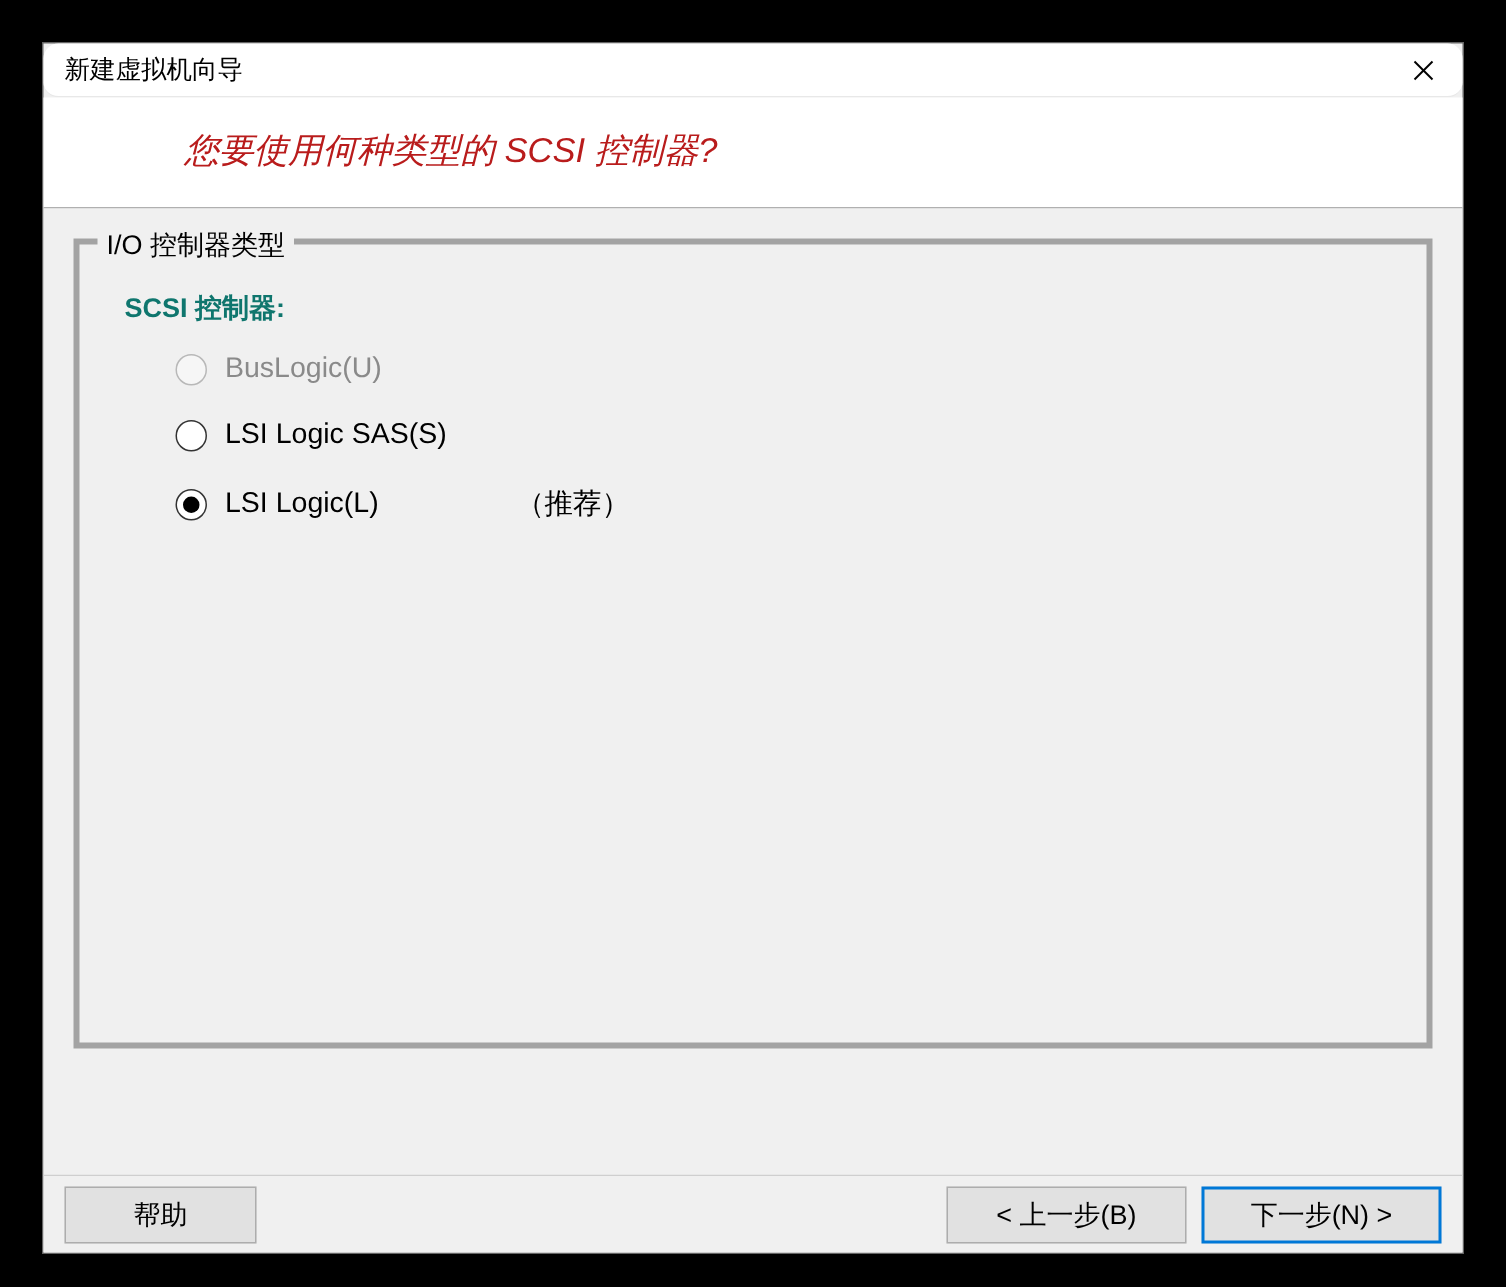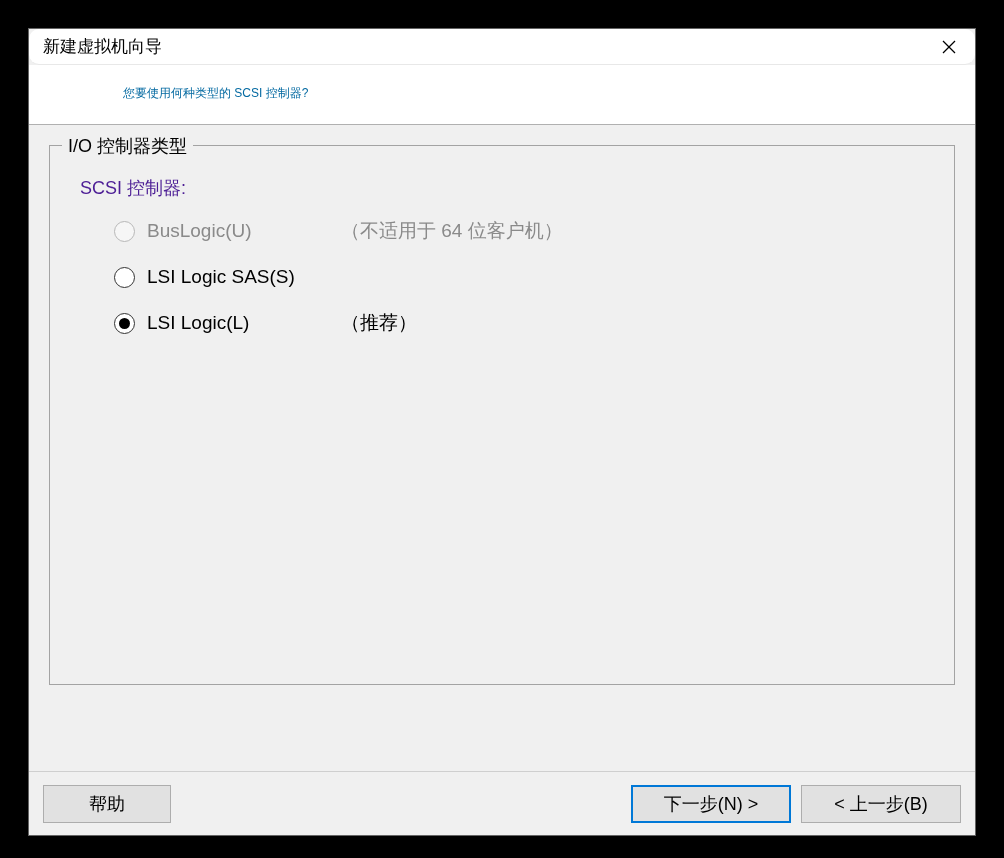--- a/index.html
+++ b/index.html
@@ -52,50 +52,52 @@
       padding: 20px 30px 22px 54px;
       border-bottom: 1px solid #b0b0b0;
     }
     .header-title {
       font-size: 20px;
       font-weight: bold;
       color: #000;
       margin-bottom: 8px;
     }
     .header-subtitle {
-      font-size: 12px;
-      color: #0369a1;
+      font-size: 23px;
+      color: #b91c1c;
       padding-left: 40px;
+      font-style: italic;
     }
     .content {
       flex: 1;
       padding: 10px 10px 10px 10px;
       background: #f0f0f0;
       position: relative;
     }
     .fieldset {
-      border: 1px solid #a3a3a3;
+      border: 4px solid #a3a3a3;
       margin: 10px;
       padding: 18px 12px 24px 24px;
       position: relative;
       height: 540px;
     }
     .fieldset-legend {
       position: absolute;
       top: -12px;
       left: 12px;
       background: #f0f0f0;
       padding: 0 6px;
       font-size: 18px;
       color: #000;
     }
     .section-label {
       font-size: 18px;
-      color: #4c1d95;
+      color: #0f766e;
       margin: 12px 0 18px 6px;
+      font-weight: bold;
     }
     .radio-row {
       display: flex;
       align-items: center;
       margin: 16px 0 22px 40px;
     }
     .radio {
       width: 21px;
       height: 21px;
       border: 1.5px solid #333;
@@ -125,21 +127,21 @@
       min-width: 176px;
     }
     .radio-label.disabled { color: #8a8a8a; }
     .radio-hint {
       font-size: 19px;
       color: #000;
       margin-left: 18px;
     }
     .radio-hint.disabled { color: #8a8a8a; }
     .footer {
-      height: 64px;
+      height: 52px;
       border-top: 1px solid #cfcfcf;
       display: flex;
       align-items: center;
       padding: 0 14px;
       background: #f0f0f0;
     }
     .spacer { flex: 1; }
     .btn {
       height: 38px;
       min-width: 160px;
@@ -177,37 +179,36 @@
   </div>
 
   <div class="content">
     <div class="fieldset">
       <div class="fieldset-legend">I/O 控制器类型</div>
       <div class="section-label">SCSI 控制器:</div>
 
       <div class="radio-row">
         <span class="radio disabled"></span>
         <span class="radio-label disabled">BusLogic(U)</span>
-        <span class="radio-hint disabled">（不适用于 64 位客户机）</span>
       </div>
 
       <div class="radio-row">
         <span class="radio"></span>
         <span class="radio-label">LSI Logic SAS(S)</span>
         <span class="radio-hint"></span>
       </div>
 
       <div class="radio-row">
         <span class="radio selected"></span>
         <span class="radio-label">LSI Logic(L)</span>
         <span class="radio-hint">（推荐）</span>
       </div>
 
     </div>
   </div>
 
   <div class="footer">
     <button class="btn help">帮助</button>
     <span class="spacer"></span>
+    <button class="btn">&lt; 上一步(B)</button>
     <button class="btn primary">下一步(N) &gt;</button>
-    <button class="btn">&lt; 上一步(B)</button>
   </div>
 </div>
 
 </body></html>

